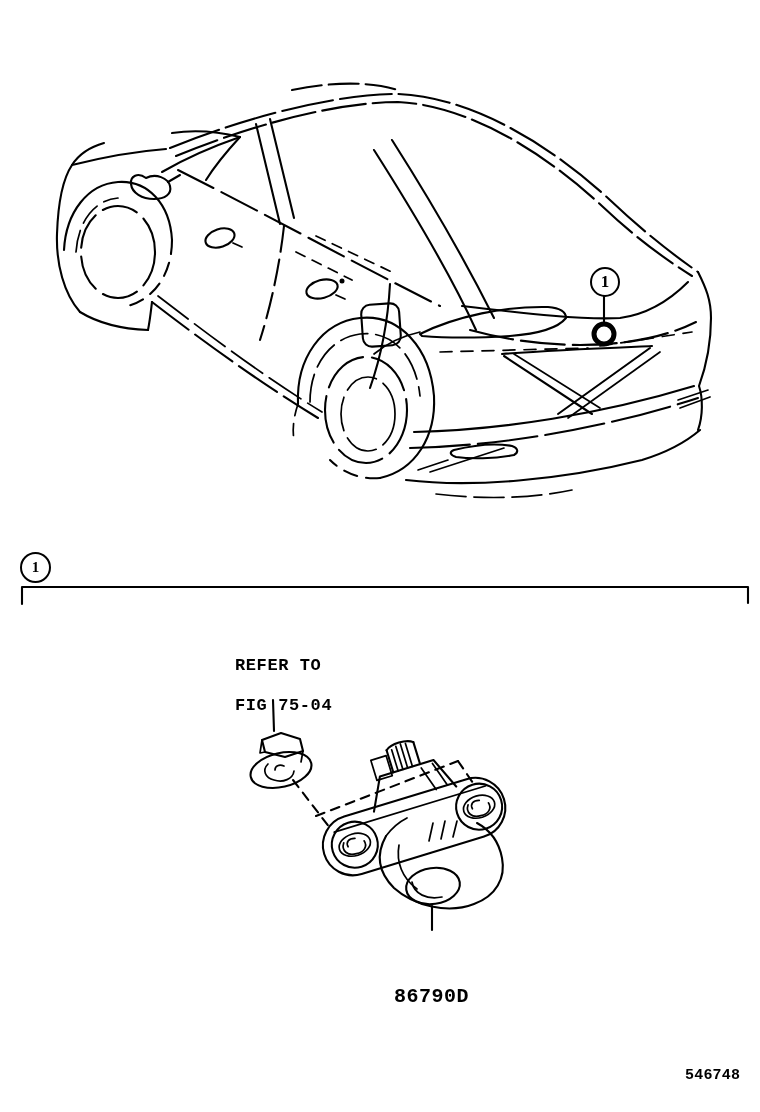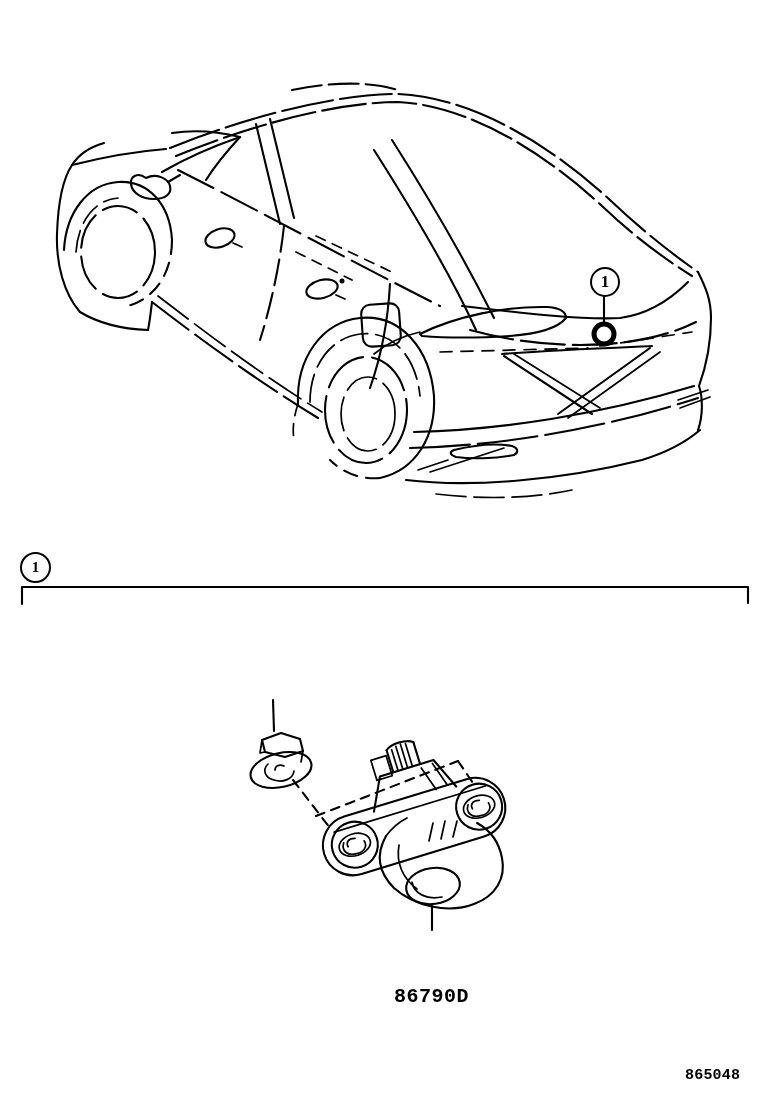--- a/index.html
+++ b/index.html
@@ -185,18 +185,20 @@
   </svg>
 
   <div class="callout callout-top">
     <span>1</span>
   </div>
 
   <div class="callout callout-section">
     <span>1</span>
   </div>
 
+  <div class="note"><span>REFER TO</span><br>
+<span>FIG 75-04</span></div>
 
   <div class="part-no">86790D</div>
 
-  <div class="fig-no">865048</div>
+  <div class="fig-no">546748</div>
 
 </div>
 
 </body></html>

